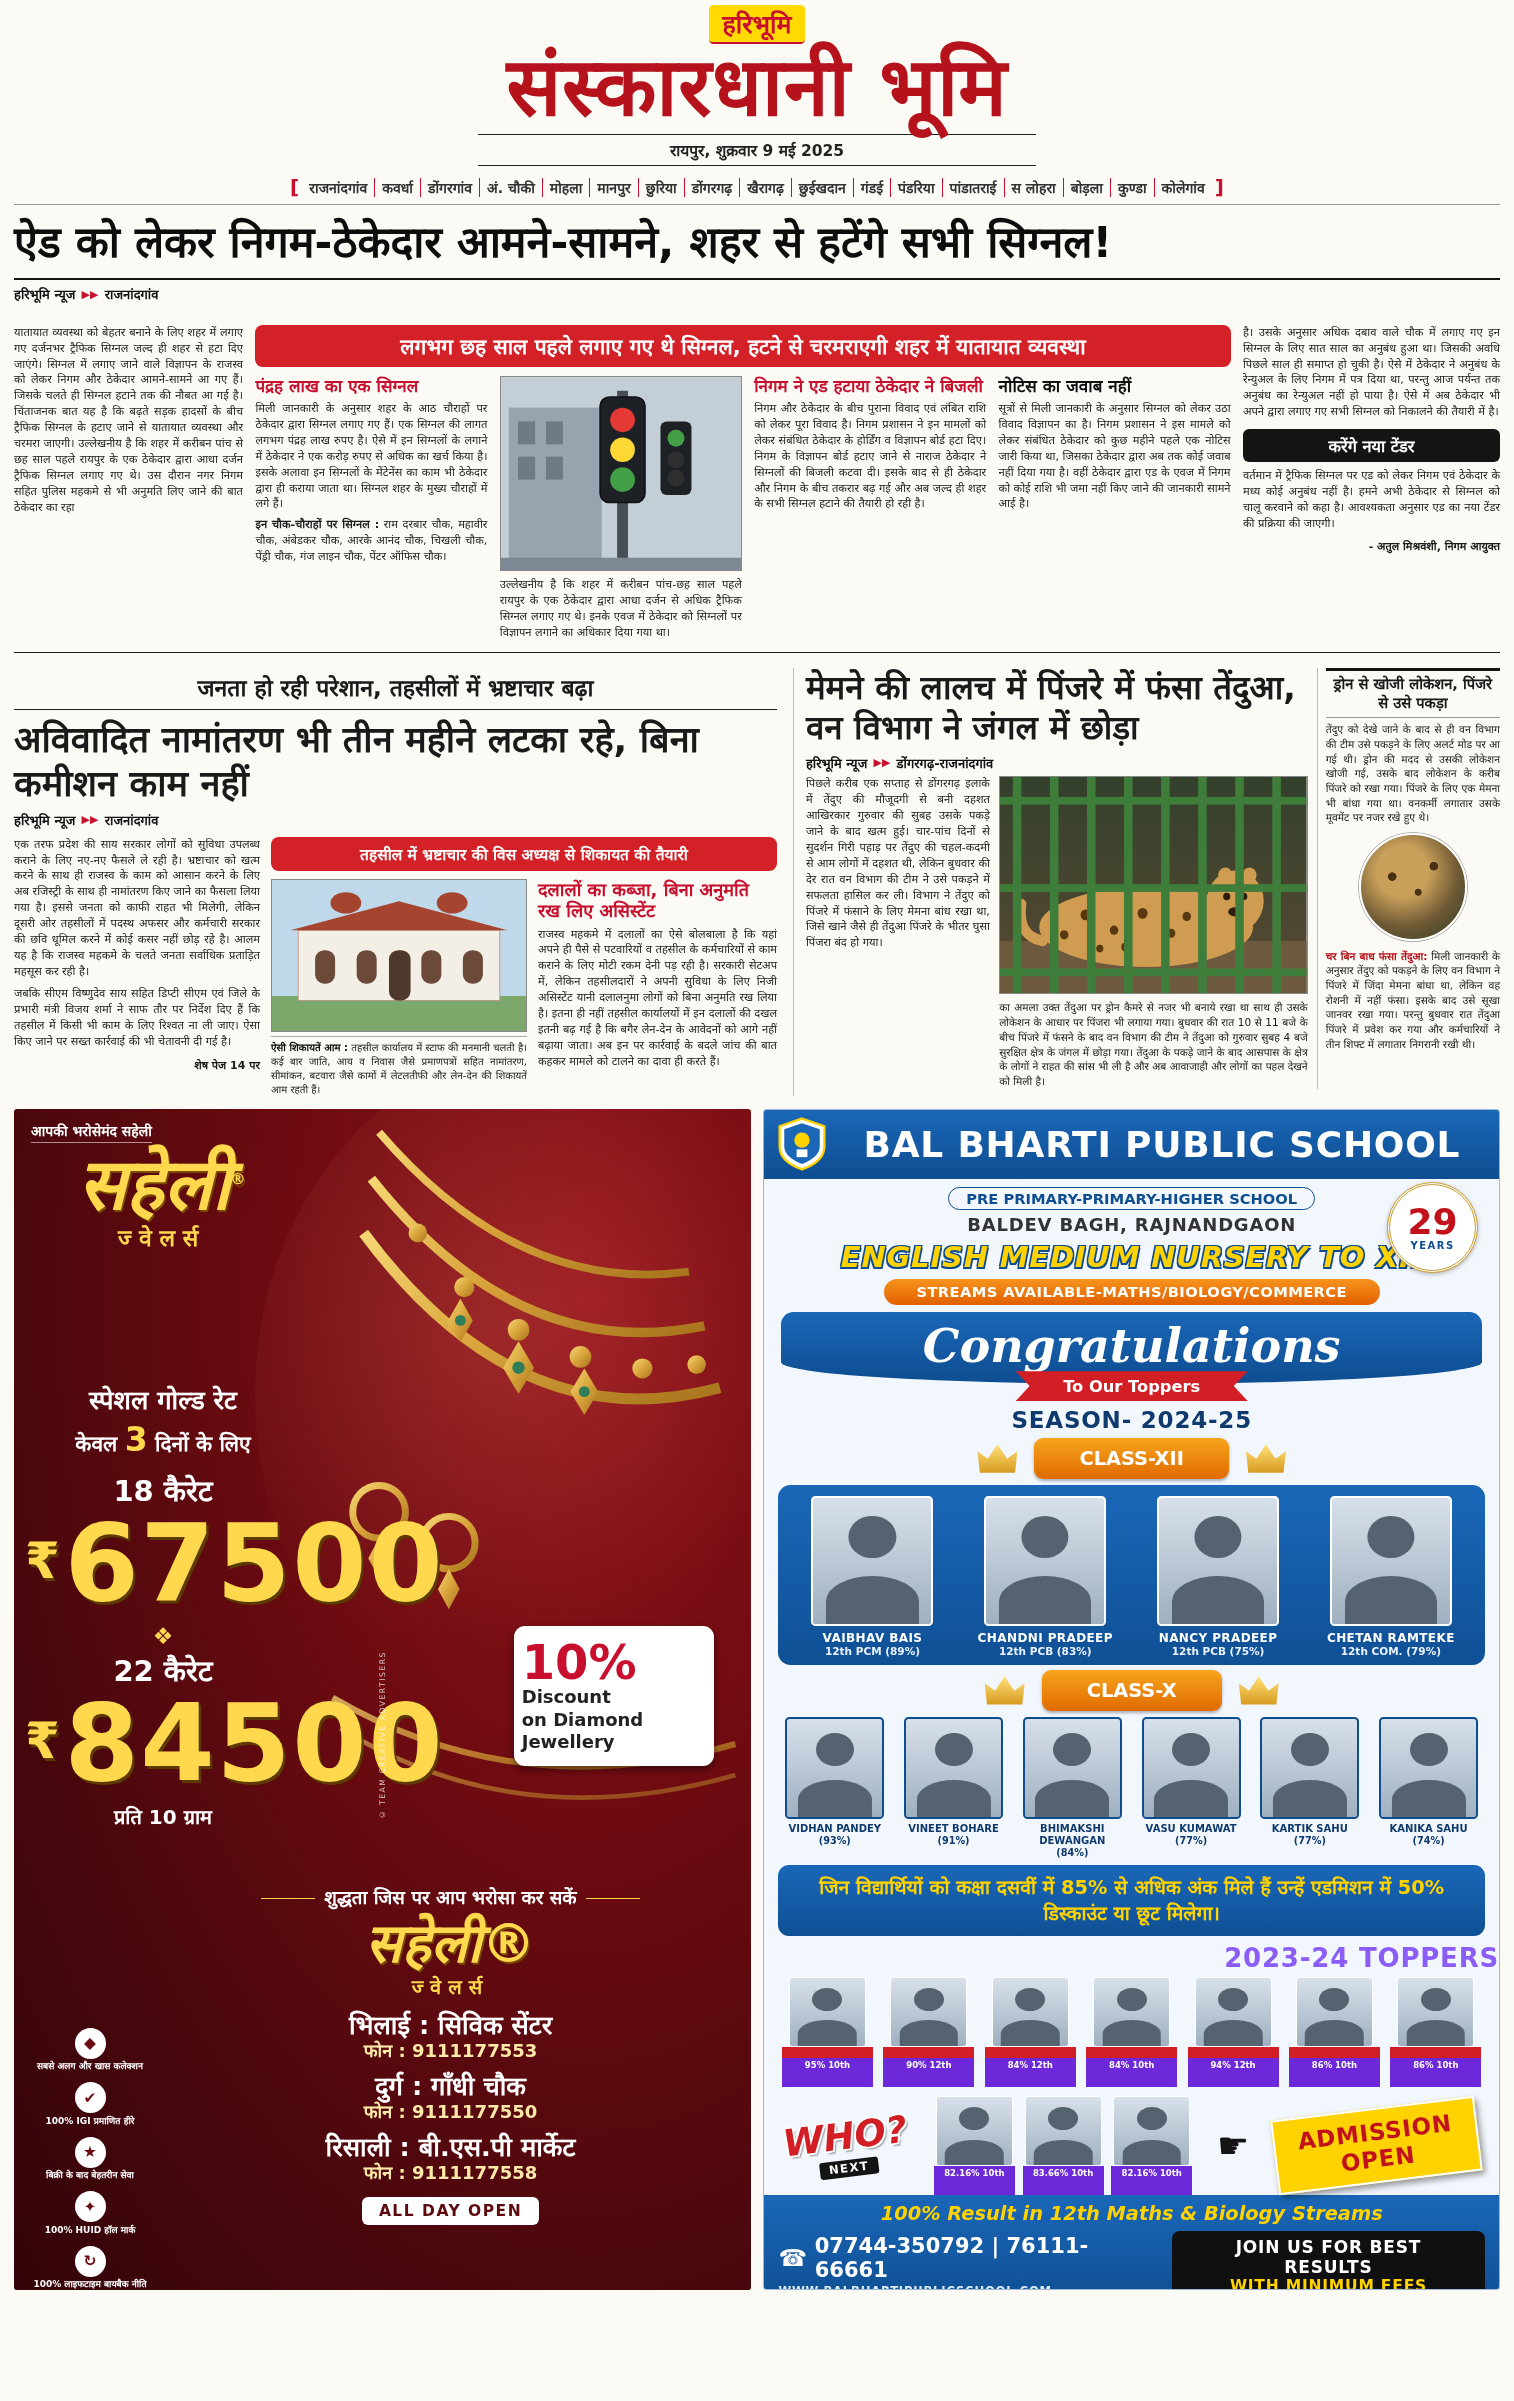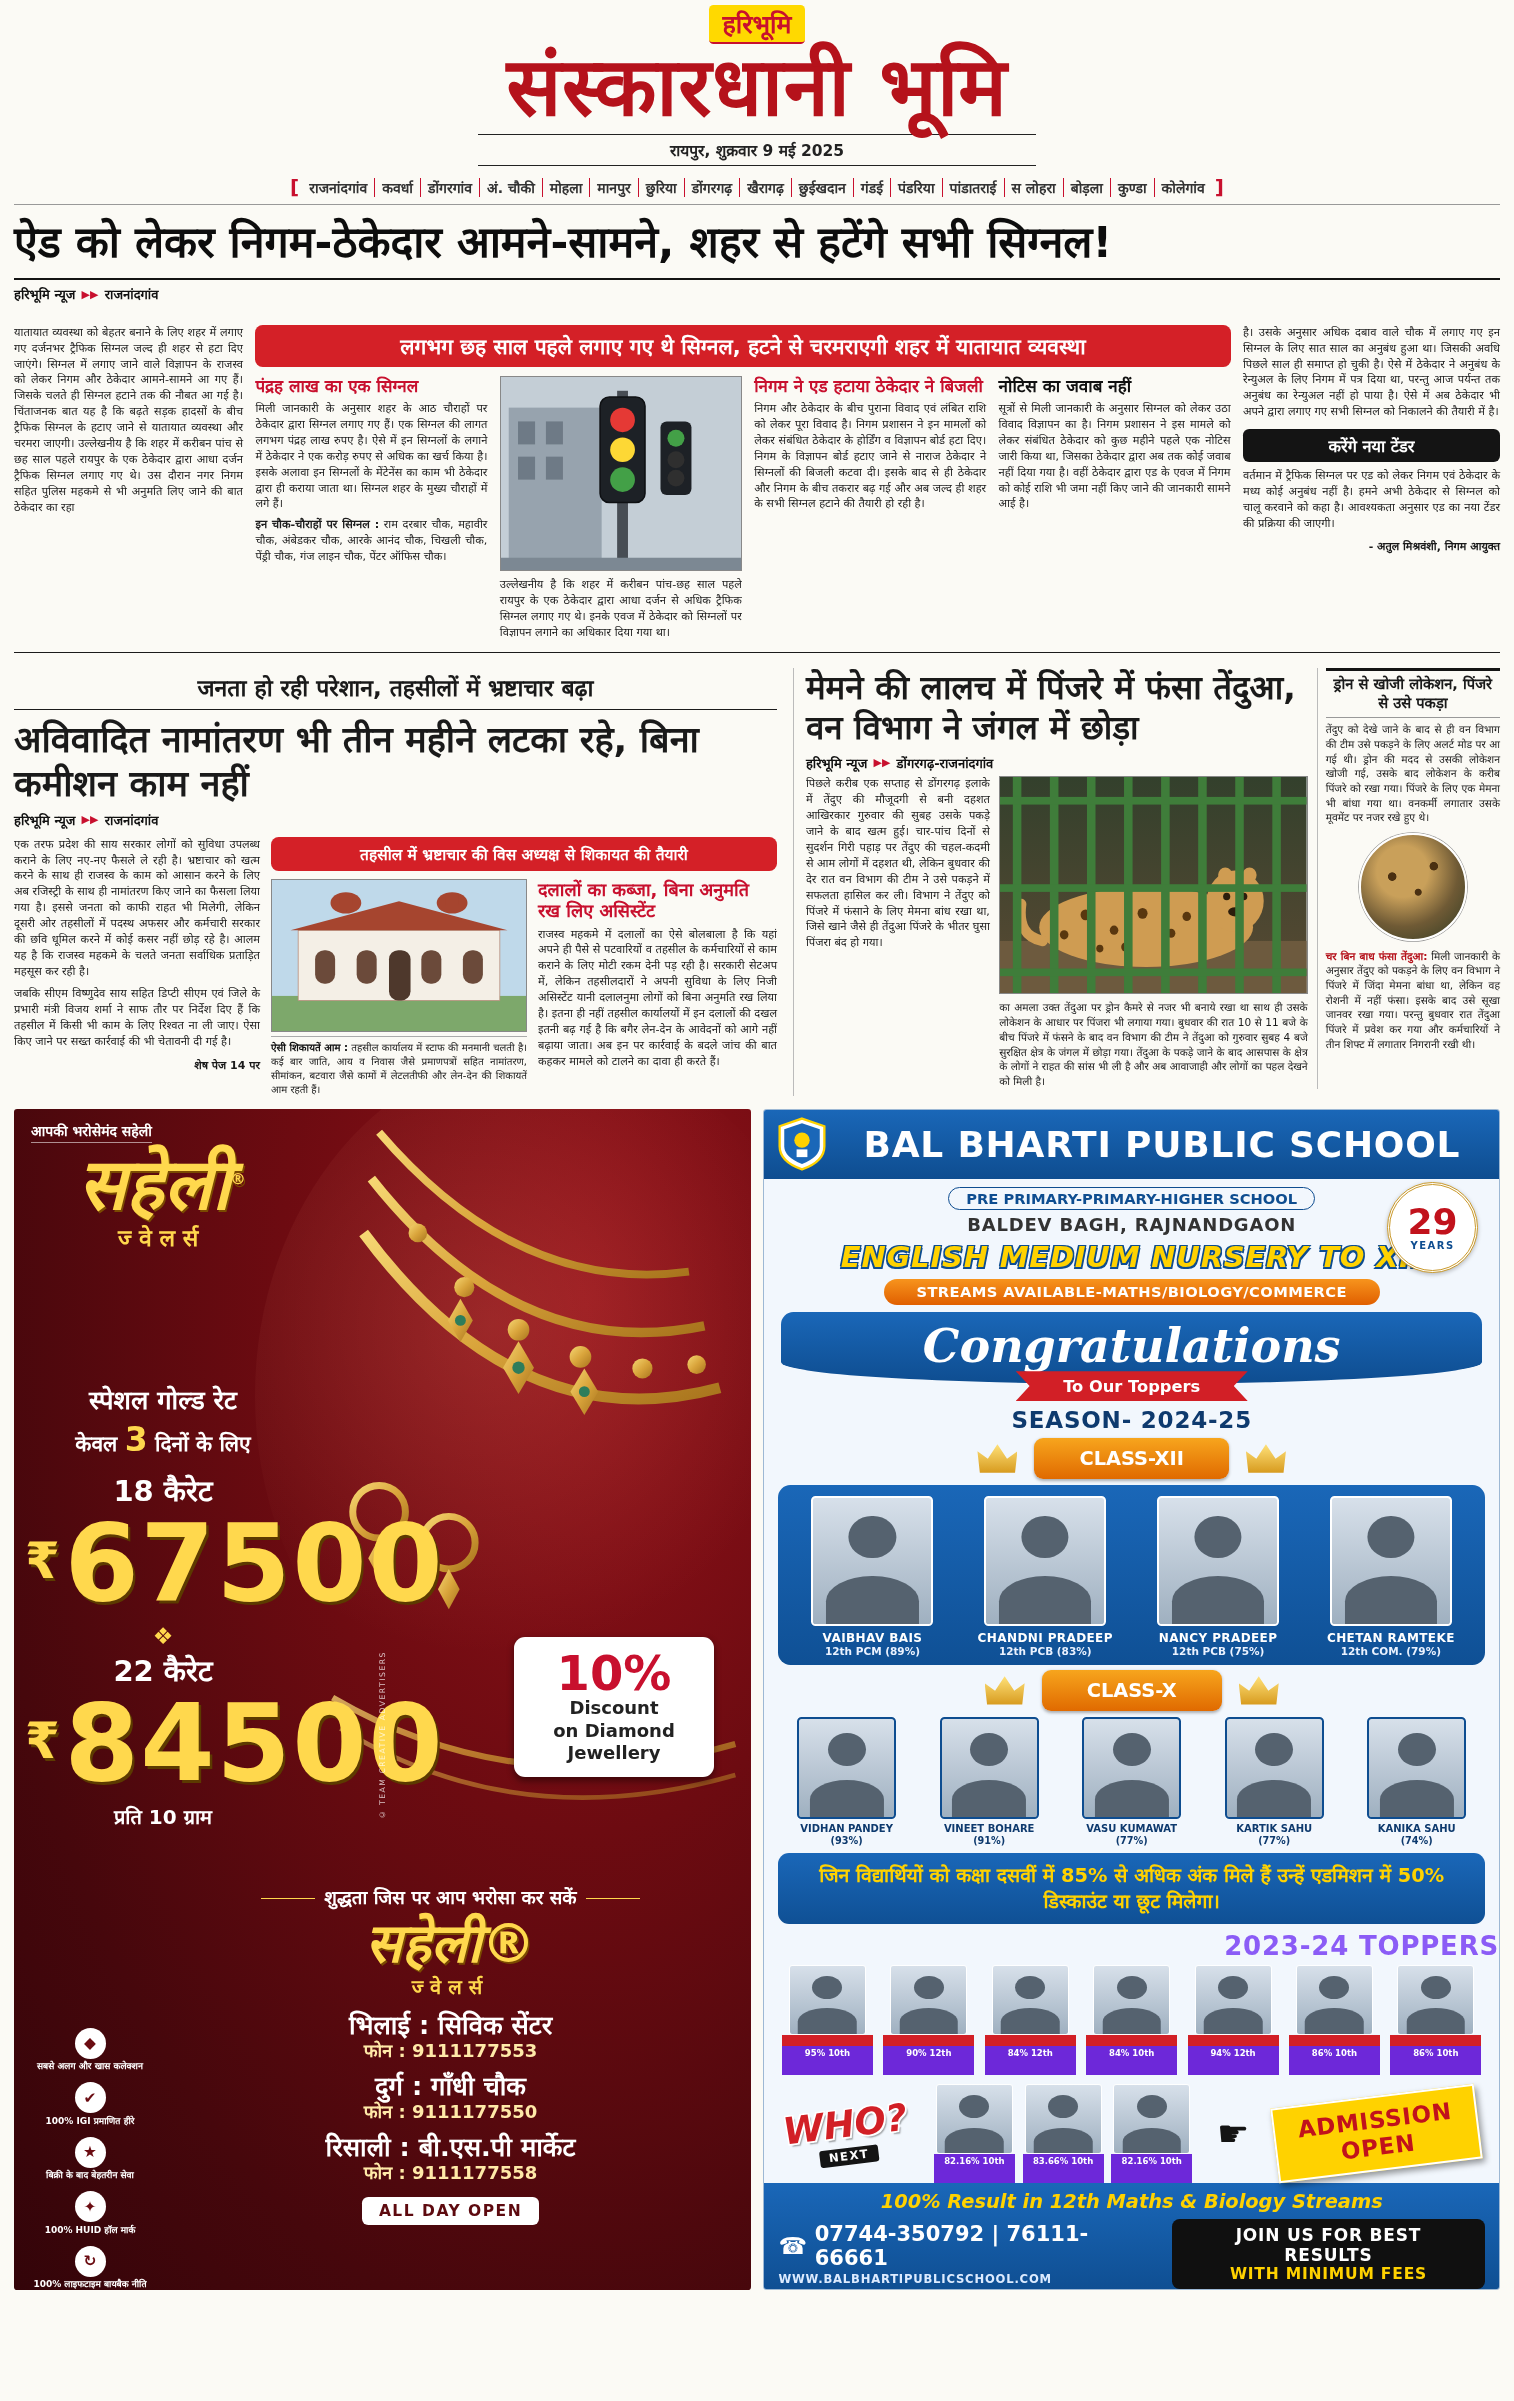--- a/index.html
+++ b/index.html
@@ -83,21 +83,21 @@
   .s-brand .sb{font-size:23px;font-weight:bold;color:#ffd84d;letter-spacing:7.7px;margin-top:1.5px;}
   .s-offer{position:absolute;left:11px;top:273px;width:276px;text-align:center;}
   .s-offer .t1{font-size:25.6px;font-weight:900;}
   .s-offer .t2{font-size:21px;font-weight:bold;margin-top:3.1px;}
   .s-offer .t2 .big3{color:#ffd84d;font-size:33px;font-weight:900;}
   .s-carat{font-size:29px;font-weight:900;margin-top:11px;}
   .s-price{font-size:107px;font-weight:900;color:#ffd84d;line-height:1.02;letter-spacing:1.5px;text-shadow:2.3px 3.1px 0 #5c3a00;white-space:nowrap;}
   .s-price .cur{font-size:50px;vertical-align:22px;margin-right:3.1px;}
   .s-divider{color:#ffd84d;font-size:23px;margin-top:4.6px;}
   .s-per{font-size:20px;font-weight:bold;margin-top:4.6px;}
-  .s-discount{position:absolute;right:37px;top:528px;width:200px;background:#fff;color:#222;border-radius:11px;text-align:center;padding:12.4px 7.7px;box-shadow:0 3.1px 7.7px rgba(0,0,0,.45);}
+  .s-discount{position:absolute;right:37px;top:517px;width:200px;background:#fff;color:#222;border-radius:11px;text-align:left;padding:12.4px 7.7px;box-shadow:0 3.1px 7.7px rgba(0,0,0,.45);}
   .s-discount .pct{color:#c8102e;font-size:48px;font-weight:900;line-height:1;}
   .s-discount .ln{font-size:18px;font-weight:bold;line-height:1.25;}
   .s-bottom{position:absolute;left:147px;right:11px;top:775px;text-align:center;}
   .s-purity{font-size:18.6px;font-weight:bold;}
   .s-purity::before,.s-purity::after{content:"";display:inline-block;width:54px;height:1.5px;background:#ffd84d;vertical-align:middle;margin:0 9.3px;}
   .s-brand2 .nm{font-size:54px;font-weight:900;font-style:italic;color:#ffd84d;line-height:1.05;text-shadow:1.5px 2.3px 0 #7a4a00;}
   .s-brand2 .sb{font-size:20px;font-weight:bold;color:#ffd84d;letter-spacing:7px;}
   .s-store{font-size:25.6px;font-weight:900;margin-top:11px;line-height:1.15;}
   .s-store .ph{display:block;font-size:18px;font-weight:bold;color:#ffe9a8;}
   .s-allday{display:inline-block;background:#fff;color:#5d0a0f;font-weight:900;font-size:15.5px;border-radius:6.2px;padding:4.6px 17px;margin-top:14px;letter-spacing:1.5px;}
@@ -565,20 +565,25 @@
           <div class="nm">VIDHAN PANDEY</div>
           <div class="sc">(93%)</div>
         </div>
         <div class="stu10">
           <div class="avatar av-md"></div>
           <div class="nm">VINEET BOHARE</div>
           <div class="sc">(91%)</div>
         </div>
         <div class="stu10">
           <div class="avatar av-md"></div>
+          <div class="nm">BHIMAKSHI DEWANGAN</div>
+          <div class="sc">(84%)</div>
+        </div>
+        <div class="stu10">
+          <div class="avatar av-md"></div>
           <div class="nm">VASU KUMAWAT</div>
           <div class="sc">(77%)</div>
         </div>
         <div class="stu10">
           <div class="avatar av-md"></div>
           <div class="nm">KARTIK SAHU</div>
           <div class="sc">(77%)</div>
         </div>
         <div class="stu10">
           <div class="avatar av-md"></div>

